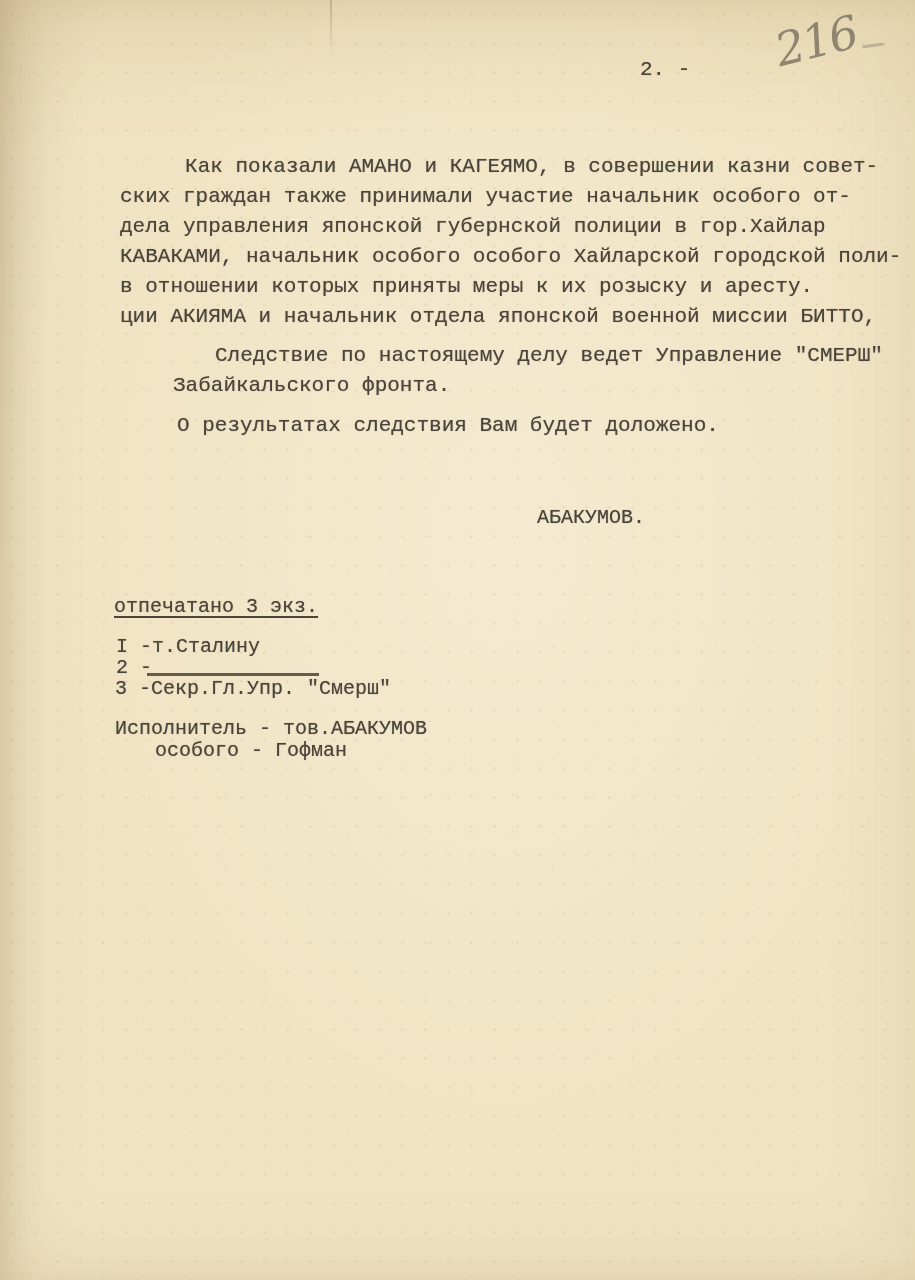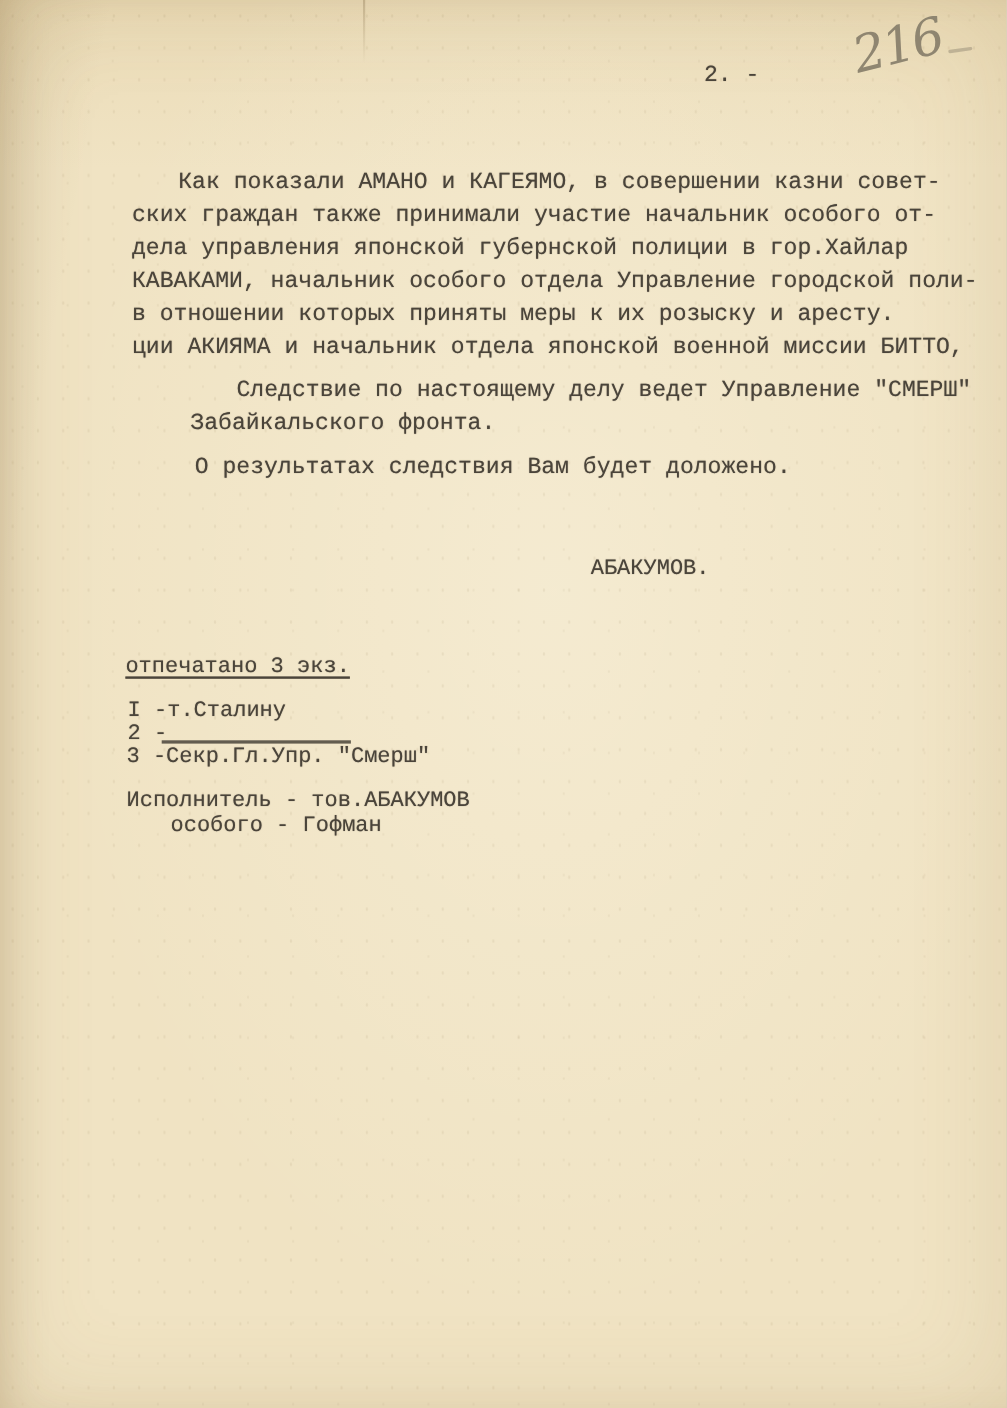--- a/index.html
+++ b/index.html
@@ -21,21 +21,21 @@
     color:#4a443a;
   }
   .typed{
     position:absolute;
     font-family:"Liberation Mono","DejaVu Sans Mono",monospace;
     color:#4a443a;
     text-shadow:0 0 1px rgba(74,66,54,.55);
     white-space:nowrap;
   }
   .body-par{font-size:21px;line-height:30px;}
-  .indent{padding-left:42px;}
+  .indent{padding-left:42px;text-align:center;}
   .footer-text{font-size:20px;line-height:21px;}
   .underlined{text-decoration:underline;text-decoration-thickness:2px;text-underline-offset:4px;}
   .handwritten{
     position:absolute;left:775px;top:14px;
     font-family:"DejaVu Serif",serif;font-style:italic;
     font-size:46px;color:rgba(135,126,106,.92);
     transform:rotate(-14deg);
     letter-spacing:-2px;
   }
   .pencil-dash{
@@ -71,21 +71,21 @@
 
   <div class="typed" style="left:640px;top:58px;font-size:21px;">2. -</div>
 
   <div class="handwritten">216</div>
   <div class="pencil-dash"></div>
 
   <div class="typed body-par" style="left:120px;top:152px;">
     <div class="indent">Как показали АМАНО и КАГЕЯМО, в совершении казни совет-</div>
     <div>ских граждан также принимали участие начальник особого от-</div>
     <div>дела управления японской губернской полиции в гор.Хайлар</div>
-    <div>КАВАКАМИ, начальник особого отдела Управление городской поли-</div>
+    <div>КАВАКАМИ, начальник особого особого Хайларской городской поли-</div>
     <div>в отношении которых приняты меры к их розыску и аресту.</div>
     <div>ции АКИЯМА и начальник отдела японской военной миссии БИТТО,</div>
   </div>
 
   <div class="typed body-par" style="left:125px;top:341px;margin-left:48px;">
     <div class="indent">Следствие по настоящему делу ведет Управление "СМЕРШ"</div>
     <div>Забайкальского фронта.</div>
   </div>
 
   <div class="typed body-par" style="left:177px;top:411px;">О результатах следствия Вам будет доложено.</div>

